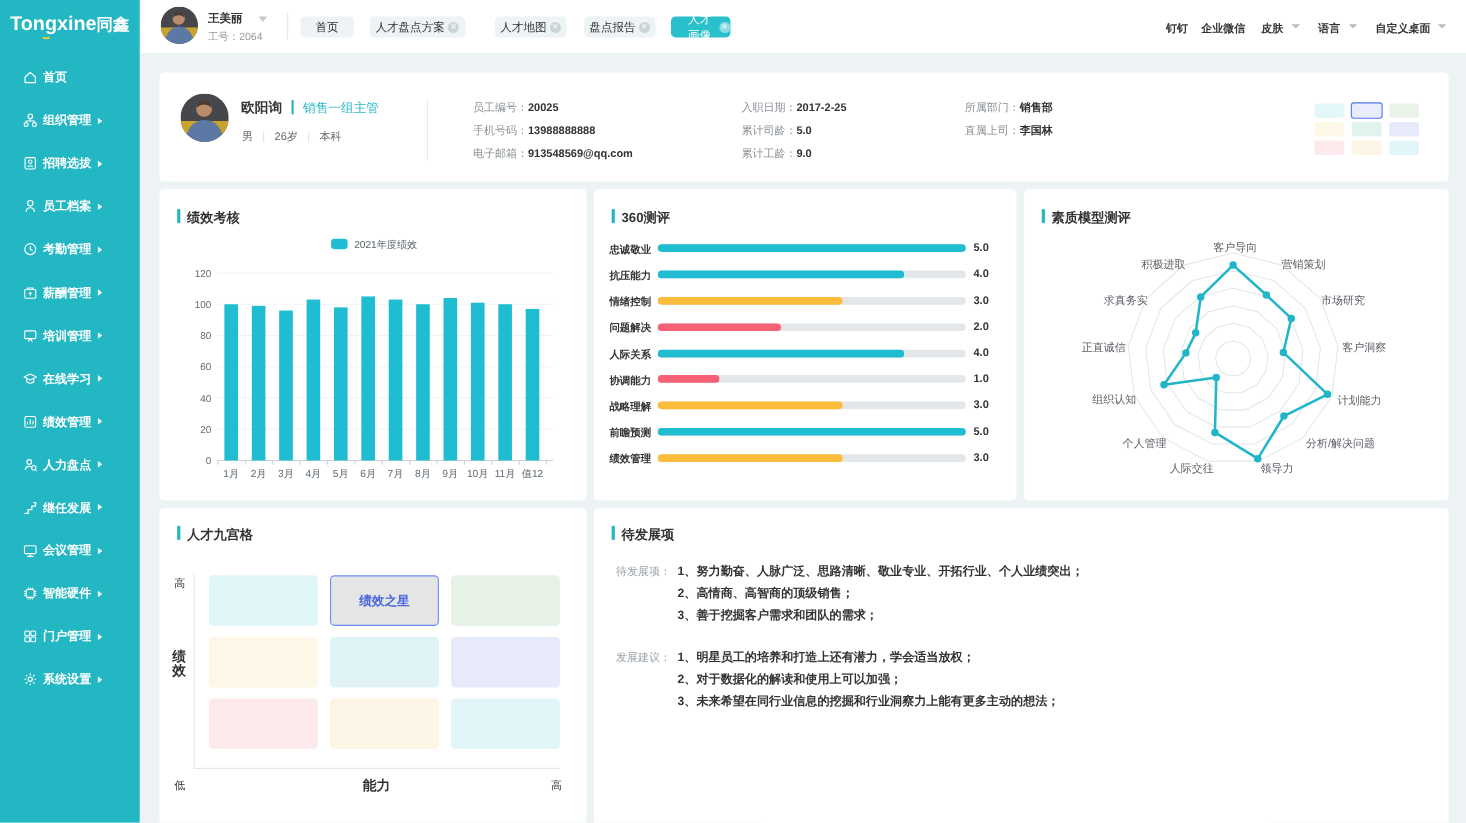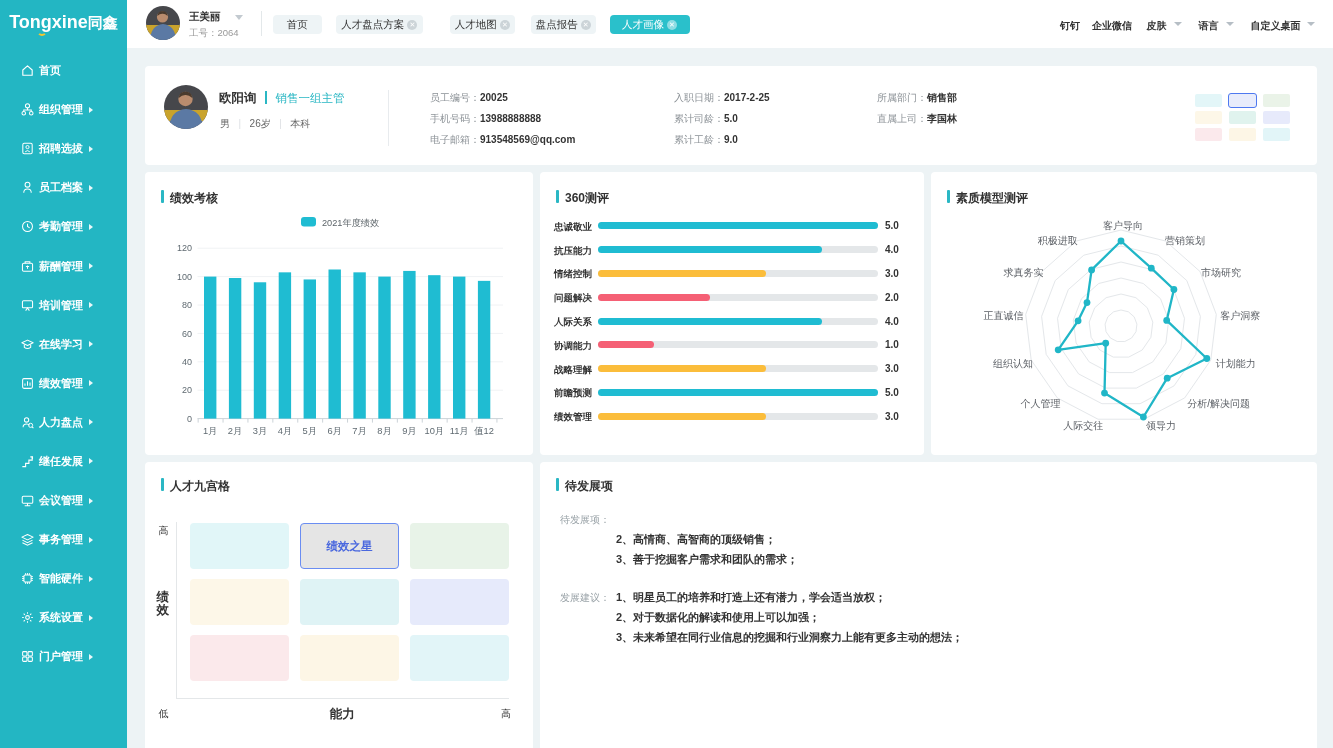--- a/index.html
+++ b/index.html
@@ -184,51 +184,42 @@
       <li>
         <svg viewBox="0 0 16 16">
           <rect x="2.4" y="3.4" width="11.2" height="7.6" rx="1.2" fill="none" stroke="#fff" stroke-width="1.1"></rect>
           <path d="M8 11 V13 M5 13.6 H11" stroke="#fff" stroke-width="1.1"></path>
         </svg>
         <span>会议管理</span>
         <span class="arr"></span>
       </li>
       <li>
         <svg viewBox="0 0 16 16">
-          <path d="M8 2.6 L14 5.5 L8 8.4 L2 5.5 Z" fill="none" stroke="#fff" stroke-width="1.1" stroke-linejoin="round"></path>
-          <path d="M2.6 8.7 L8 11.3 L13.4 8.7" fill="none" stroke="#fff" stroke-width="1.1"></path>
-          <path d="M2.6 11.4 L8 14 L13.4 11.4" fill="none" stroke="#fff" stroke-width="1.1"></path>
-        </svg>
-        <span>事务管理</span>
-        <span class="arr"></span>
-      </li>
-      <li>
-        <svg viewBox="0 0 16 16">
           <rect x="4.2" y="4.2" width="7.6" height="7.6" rx="1.2" fill="none" stroke="#fff" stroke-width="1.1"></rect>
           <path d="M6 4.2 V2.2 M8 4.2 V2.2 M10 4.2 V2.2 M6 13.8 V11.8 M8 13.8 V11.8 M10 13.8 V11.8 M4.2 6 H2.2 M4.2 8 H2.2 M4.2 10 H2.2 M13.8 6 H11.8 M13.8 8 H11.8 M13.8 10 H11.8" stroke="#fff" stroke-width="1"></path>
         </svg>
         <span>智能硬件</span>
-        <span class="arr"></span>
-      </li>
-      <li>
-        <svg viewBox="0 0 16 16">
-          <circle cx="8" cy="8" r="2" fill="none" stroke="#fff" stroke-width="1.1"></circle>
-          <path d="M8 2.3 V4 M8 12 V13.7 M2.3 8 H4 M12 8 H13.7 M3.9 3.9 L5.2 5.2 M10.8 10.8 L12.1 12.1 M12.1 3.9 L10.8 5.2 M5.2 10.8 L3.9 12.1" stroke="#fff" stroke-width="1.1"></path>
-        </svg>
-        <span>系统设置</span>
         <span class="arr"></span>
       </li>
       <li>
         <svg viewBox="0 0 16 16">
           <rect x="2.8" y="2.8" width="4.6" height="4.6" rx="1" fill="none" stroke="#fff" stroke-width="1.1"></rect>
           <rect x="8.6" y="2.8" width="4.6" height="4.6" rx="1" fill="none" stroke="#fff" stroke-width="1.1"></rect>
           <rect x="2.8" y="8.6" width="4.6" height="4.6" rx="1" fill="none" stroke="#fff" stroke-width="1.1"></rect>
           <rect x="8.6" y="8.6" width="4.6" height="4.6" rx="1" fill="none" stroke="#fff" stroke-width="1.1"></rect>
         </svg>
         <span>门户管理</span>
+        <span class="arr"></span>
+      </li>
+      <li>
+        <svg viewBox="0 0 16 16">
+          <circle cx="8" cy="8" r="2" fill="none" stroke="#fff" stroke-width="1.1"></circle>
+          <path d="M8 2.3 V4 M8 12 V13.7 M2.3 8 H4 M12 8 H13.7 M3.9 3.9 L5.2 5.2 M10.8 10.8 L12.1 12.1 M12.1 3.9 L10.8 5.2 M5.2 10.8 L3.9 12.1" stroke="#fff" stroke-width="1.1"></path>
+        </svg>
+        <span>系统设置</span>
         <span class="arr"></span>
       </li>
     </ul>
 </div>
 
 <div class="topbar">
   <div class="tb-avatar"><svg viewBox="0 0 34 34" width="34" height="34">
         <rect width="34" height="34" fill="#46474b"></rect>
         <rect x="0" y="19" width="34" height="9" fill="#c9a32c"></rect>
         <path d="M4 34 Q5 19 17 18 Q29 19 30 34 Z" fill="#5b79a4"></path>
@@ -237,21 +228,21 @@
       </svg></div>
   <div class="tb-name">王美丽</div>
   <div class="tb-caret"></div>
   <div class="tb-no">工号：2064</div>
   <div class="tb-sep"></div>
   <div class="tabs">
     <div class="tab" style="width:48.6px; margin-right:14.4px;">首页</div>
     <div class="tab" style="width:86.7px; margin-right:27px;">人才盘点方案<span class="x">✕</span></div>
     <div class="tab" style="width:65.3px; margin-right:15.6px;">人才地图<span class="x">✕</span></div>
     <div class="tab" style="width:65.4px; margin-right:13.6px;">盘点报告<span class="x">✕</span></div>
-    <div class="tab active" style="width:80px;">人才画像<span class="x">✕</span></div>
+    <div class="tab active" style="width:54px;padding-left:16px;">人才画像<span class="x">✕</span></div>
   </div>
   <div class="tb-links">
     <span class="lk" style="left:933px;">钉钉</span>
     <span class="lk" style="left:965px;">企业微信</span>
     <span class="lk" style="left:1019.5px;">皮肤</span>
       <span class="ct" style="left:1047px;"></span>
     <span class="lk" style="left:1071.5px;">语言</span>
       <span class="ct" style="left:1099px;"></span>
     <span class="lk" style="left:1123.5px;">自定义桌面</span>
       <span class="ct" style="left:1180px;"></span>
@@ -479,19 +470,20 @@
   <div class="g9lbl" style="left:13.5px; top:62px;">高</div>
   <div class="g9lbl" style="left:11.5px; top:129px; width:13px; font-weight:bold; font-size:12.5px; line-height:13px;">绩效</div>
   <div class="g9lbl" style="left:13.5px; top:245px;">低</div>
   <div class="g9lbl" style="left:184.8px; top:244px; font-weight:bold; font-size:12.5px;">能力</div>
   <div class="g9lbl" style="left:356px; top:245px;">高</div>
 </div>
 
 <div class="card" id="dev">
   <div class="ctitle" style="left:25px; top:15.5px;">待发展项</div>
   <div class="dlab" style="left:20px; top:51px;">待发展项：</div>
+  <div class="dline" style="left:76px; top:50px;">1、努力勤奋、人脉广泛、思路清晰、敬业专业、开拓行业、个人业绩突出；</div>
   <div class="dline" style="left:76px; top:70.4px;">2、高情商、高智商的顶级销售；</div>
   <div class="dline" style="left:76px; top:89.7px;">3、善于挖掘客户需求和团队的需求；</div>
   <div class="dlab" style="left:20px; top:129px;">发展建议：</div>
   <div class="dline" style="left:76px; top:128px;">1、明星员工的培养和打造上还有潜力，学会适当放权；</div>
   <div class="dline" style="left:76px; top:148.4px;">2、对于数据化的解读和使用上可以加强；</div>
   <div class="dline" style="left:76px; top:167.7px;">3、未来希望在同行业信息的挖掘和行业洞察力上能有更多主动的想法；</div>
 </div>
 
 </body></html>

